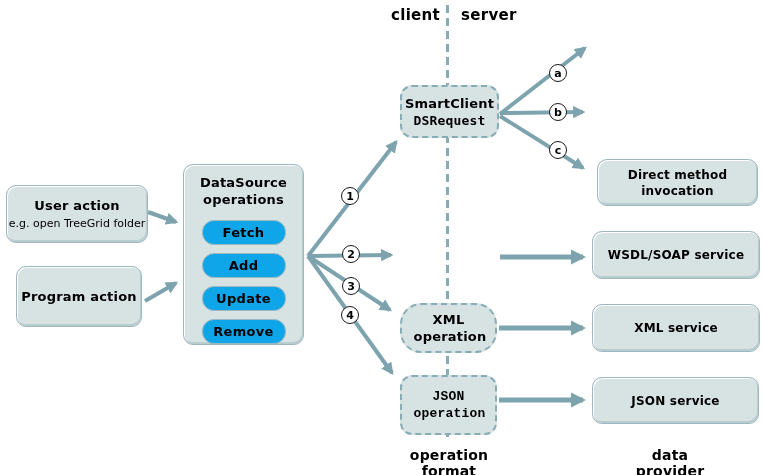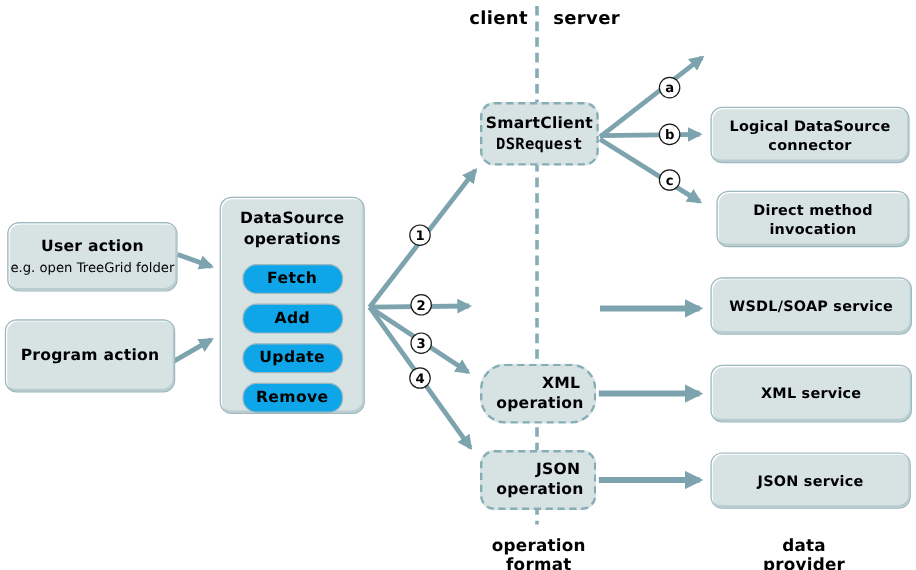--- a/index.html
+++ b/index.html
@@ -8,21 +8,21 @@
     font-family:"DejaVu Sans","Liberation Sans",sans-serif; color:#000;
   }
   #wires { position:absolute; left:0; top:0; width:763px; height:475px; }
 
   .box {
     position:absolute; box-sizing:border-box;
     background:#d7e2e3; border:1px solid #9db8bf; border-radius:10px;
     display:flex; flex-direction:column; align-items:center; justify-content:center;
     text-align:center; box-shadow: inset 1px 1px 0 #ffffff, inset -1px -2px 0 rgba(130,165,175,.35);
   }
-  .dashedbox { border:2px dashed #86adb6; border-radius:12px; box-shadow:none;text-align:right; }
+  .dashedbox { border:2px dashed #86adb6; border-radius:12px; box-shadow:none; }
   .title13 { font-weight:bold; font-size:13px; line-height:17px; letter-spacing:.2px; }
   .title12 { font-weight:bold; font-size:12px; line-height:16px; letter-spacing:.2px; }
   .sub    { font-size:11px; line-height:14px; margin-top:3px; }
   .mono   { font-family:"DejaVu Sans Mono","Liberation Mono",monospace; }
 
   .toplabel { position:absolute; top:6px; font-weight:bold; font-size:15px; letter-spacing:.3px; }
   .bottomlabel { position:absolute; top:447px; font-weight:bold; font-size:14px; text-align:center; letter-spacing:.2px; }
 
   .pill {
     box-sizing:border-box; width:84px; height:39px; background:#0ea5e9;
@@ -69,21 +69,21 @@
   </svg>
 
   <div class="toplabel" style="left:390px; width:50px; text-align:right;">client</div>
   <div class="toplabel" style="left:461px;">server</div>
 
   <div class="box" style="left:6px; top:185px; width:142px; height:58px;">
     <div class="title13">User action</div>
     <div class="sub">e.g. open TreeGrid folder</div>
   </div>
 
-  <div class="box" style="left:4px; top:266px; width:142px; height:61px;">
+  <div class="box" style="left:16px; top:266px; width:126px; height:61px;">
     <div class="title13">Program action</div>
   </div>
 
   <div class="box" style="left:183px; top:164px; width:121px; height:181px; justify-content:flex-start; padding-top:9px; gap:8px;">
     <div class="title13" style="width:90px; margin-bottom:4px;">DataSource operations</div>
     <div class="pill">Fetch</div>
     <div class="pill">Add</div>
     <div class="pill">Update</div>
     <div class="pill">Remove</div>
   </div>
@@ -91,28 +91,25 @@
   <div class="box dashedbox" style="left:400px; top:85px; width:99px; height:53px;">
     <div class="title13">SmartClient</div>
     <div class="title13 mono">DSRequest</div>
   </div>
 
 
   <div class="box dashedbox" style="left:400px; top:303px; width:97px; height:50px;border-radius:21px;">
     <div class="title13" style="width:70px;">XML operation</div>
   </div>
 
-  <div class="box dashedbox" style="left:400px; top:375px; width:97px; height:50px;">
+  <div class="box dashedbox" style="left:400px; top:375px; width:97px; height:60px;font-family:Liberation Mono, monospace;">
     <div class="title13" style="width:70px;">JSON operation</div>
   </div>
 
 
-  <div class="box" style="left:592px; top:89px; width:166px; height:47px; padding:2px 8px;">
-    <div class="title12">Logical DataSource connector</div>
-  </div>
 
   <div class="box" style="left:597px; top:159px; width:161px; height:47px; padding:2px 24px;">
     <div class="title12" style="width:110px;">Direct method invocation</div>
   </div>
 
   <div class="box" style="left:592px; top:231px; width:168px; height:48px;">
     <div class="title12">WSDL/SOAP service</div>
   </div>
 
   <div class="box" style="left:592px; top:304px; width:168px; height:48px;">

